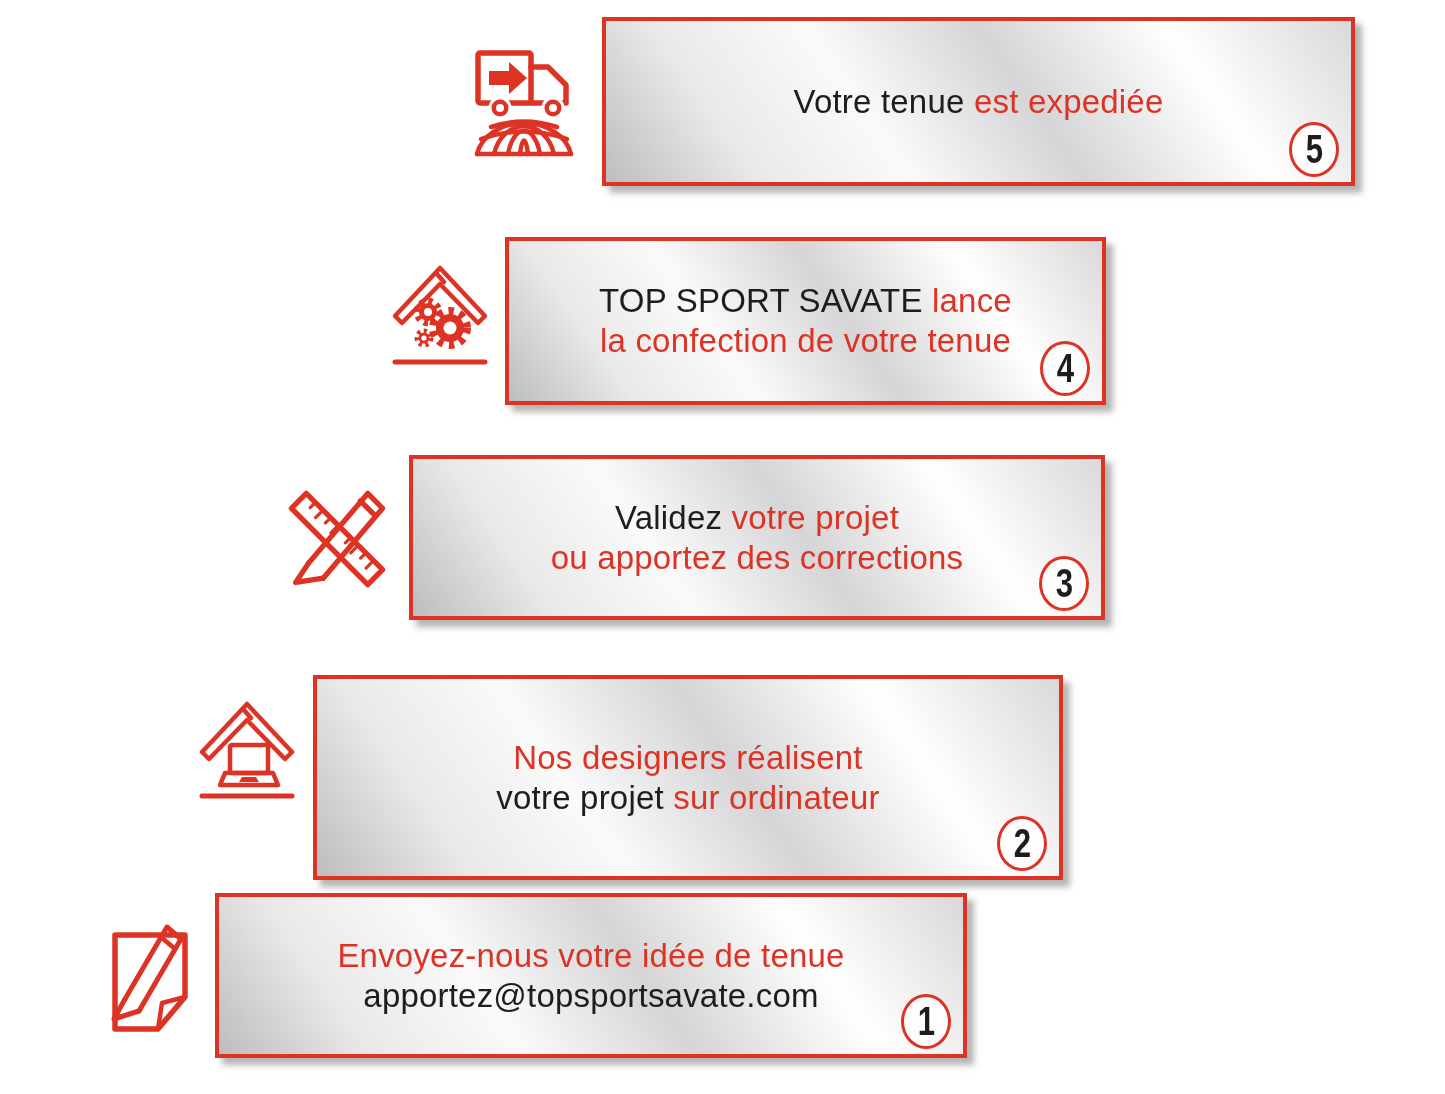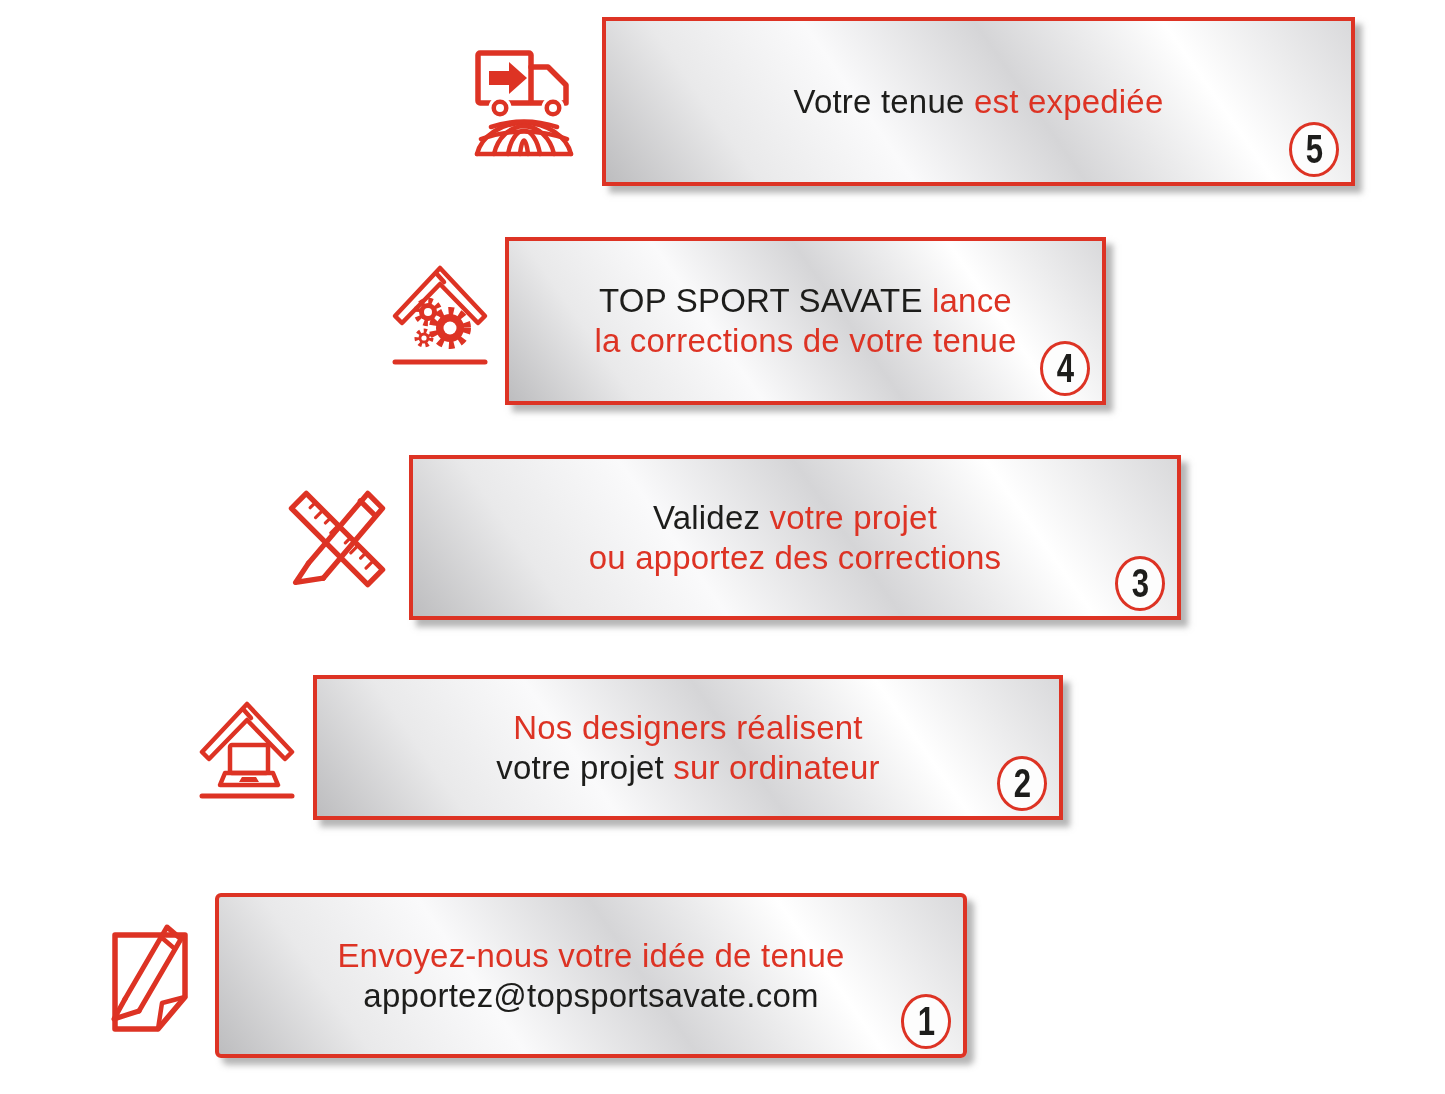--- a/index.html
+++ b/index.html
@@ -35,25 +35,25 @@
   }
 
   .icon{position:absolute;color:var(--red);}
   .icon svg{display:block;width:100%;height:100%;}
 
   
   .banner-5{left:602px;top:17px;width:753px;height:169px;}
   .icon-5{left:468px;top:40px;width:112px;height:118px;}
   .banner-4{left:505px;top:237px;width:601px;height:168px;}
   .icon-4{left:388px;top:264px;width:104px;height:106px;}
-  .banner-3{left:409px;top:455px;width:772px;height:165px;padding-left:30px;}
+  .banner-3{left:409px;top:455px;width:696px;height:165px;padding-left:30px;}
   .icon-3{left:283px;top:486px;width:108px;height:106px;}
-  .banner-2{left:313px;top:675px;width:750px;height:145px;}
+  .banner-2{left:313px;top:675px;width:750px;height:205px;}
   .icon-2{left:197px;top:699px;width:100px;height:114px;}
-  .banner-1{left:215px;top:893px;width:752px;height:165px;border-radius:6px;}
+  .banner-1{left:215px;top:893px;width:752px;height:165px;}
   .icon-1{left:98px;top:919px;width:104px;height:126px;}
 </style>
 </head>
 <body>
 
 <div class="canvas">
 
   <div class="icon icon-5">
     <svg viewBox="0 0 112 118" fill="none" stroke="currentColor" stroke-width="5.5" stroke-linejoin="round" stroke-linecap="round">
       <rect x="10" y="13" width="53" height="50" rx="2"></rect>
@@ -95,21 +95,21 @@
       <circle cx="40" cy="48" r="4" fill="#ffffff" stroke="none"></circle>
       <circle cx="36" cy="74" r="7" stroke-width="5" stroke-dasharray="3.1 3.4" stroke-linecap="butt"></circle>
       <circle cx="36" cy="74" r="5.5" fill="currentColor" stroke="none"></circle>
       <circle cx="36" cy="74" r="2.6" fill="#ffffff" stroke="none"></circle>
       <path d="M7,98 H97" stroke-width="5"></path>
     </svg>
   </div>
   <div class="banner banner-4">
     <div class="banner-text">
       <div class="line"><span class="black">TOP SPORT SAVATE </span><span class="red">lance</span></div>
-      <div class="line"><span class="red">la corrections de votre tenue</span></div>
+      <div class="line"><span class="red">la confection de votre tenue</span></div>
     </div>
     <div class="badge">
         <span>4</span>
       </div>
   </div>
 
   <div class="icon icon-3">
     <svg viewBox="0 0 100 100" fill="none" stroke="currentColor" stroke-width="5" stroke-linejoin="round" stroke-linecap="round">
       <path d="M21,7 L93,79 L79,93 L7,21 Z"></path>
       <path stroke-width="3" d="M29.6,15.6 L24.7,20.5 M36.8,22.8 L29.8,29.8 M44,30 L39.1,34.9 M51.2,37.2 L44.2,44.2 M62.8,48.8 L57.9,53.7 M70,56 L63,63 M77.2,63.2 L72.3,68.1 M84.4,70.4 L77.4,77.4"></path>

